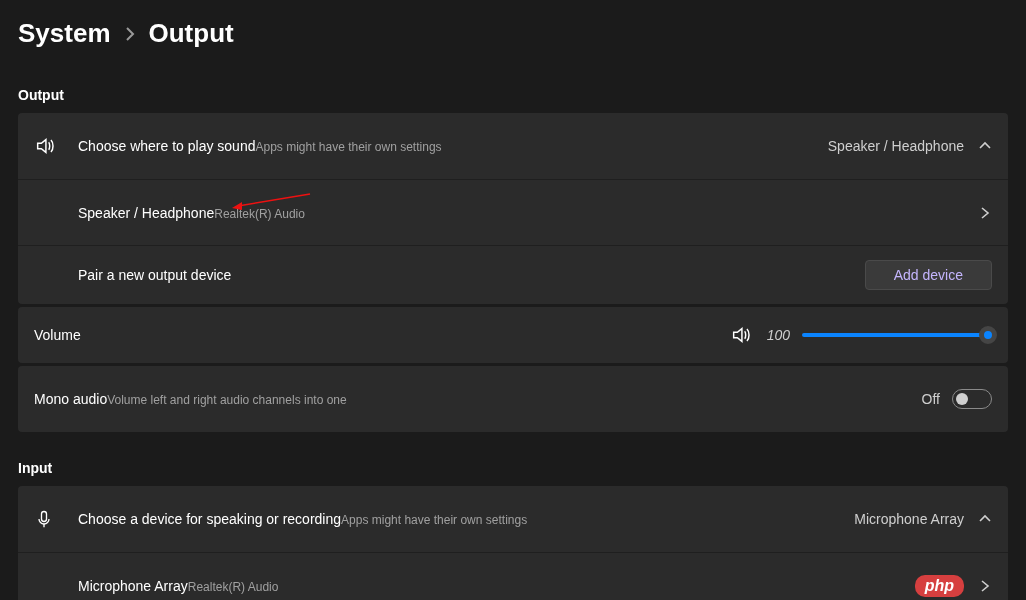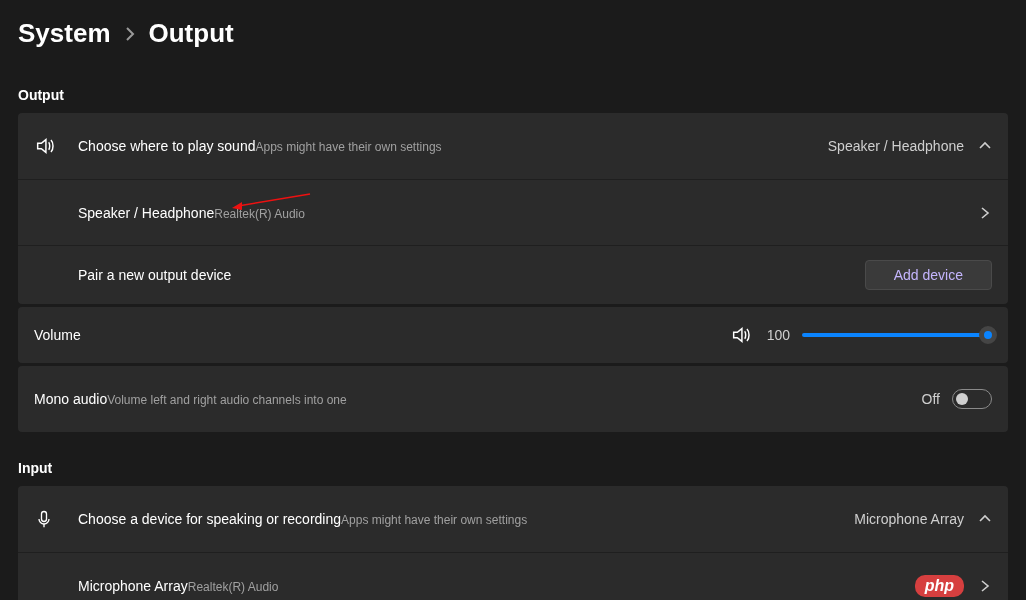--- a/index.html
+++ b/index.html
@@ -62,21 +62,21 @@
     color: #c4b5fd;
     font-size: 14px;
     padding: 6px 28px;
     border-radius: 4px;
     cursor: pointer;
   }
   .subrow {
     border-top: 1px solid #1f1f1f;
   }
   
-  .slider-wrap { display:flex; align-items:center; gap:12px; }
+  .slider-wrap { display:flex; align-items:center; gap:12px;font-style:italic; }
   .slider-value { font-size:14px; min-width:26px; text-align:right; }
   .slider {
     width: 190px; height: 4px; background: #0a84ff; border-radius:2px; position:relative;
   }
   .slider-thumb {
     position:absolute; right:-5px; top:50%; transform:translateY(-50%);
     width:18px; height:18px; border-radius:50%; background:#0a84ff;
     border:5px solid #454545;
   }
   

